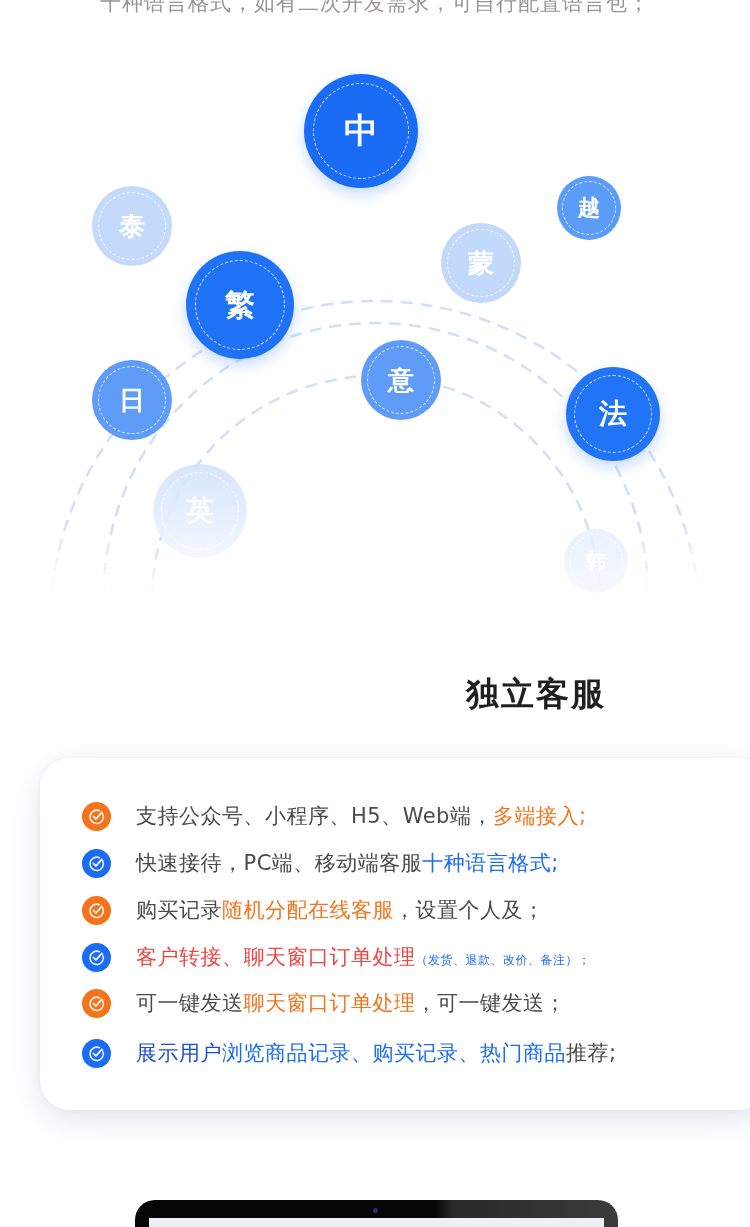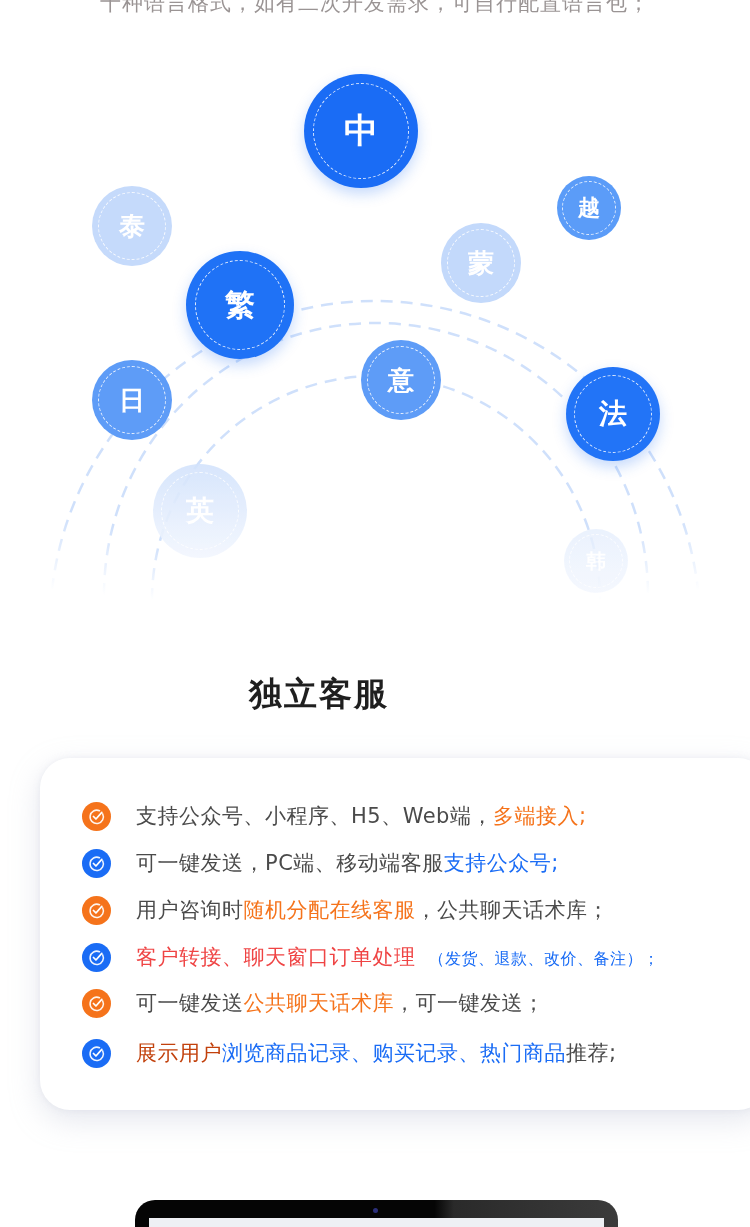--- a/index.html
+++ b/index.html
@@ -20,21 +20,21 @@
     color: #ffffff; font-weight: bold;
     font-family: "DejaVu Sans", "Liberation Sans", sans-serif;
   }
   .bubble .ring {
     position: absolute; border-radius: 50%;
     border: 1.5px dashed rgba(255,255,255,0.85);
   }
   .bubble .glyph { position: relative; z-index: 1; }
 
   .section-title {
-    position: absolute; left: 16px; top: 672px; width: 606px; text-align: center;
+    position: absolute; left: 0; top: 672px; width: 606px; text-align: right;
     font-size: 33px; font-weight: bold; color: #1f1f1f; letter-spacing: 2px;
     font-family: "DejaVu Sans", "Liberation Sans", sans-serif;
   }
 
   .feature-card {
     position: absolute; left: 40px; top: 758px; width: 728px; height: 352px;
     background: #ffffff; border-radius: 30px;
     box-shadow: 0 10px 30px rgba(180, 186, 205, 0.35), 0 0 6px rgba(200,205,220,0.25);
   }
   .feature-row {
@@ -43,21 +43,21 @@
   }
   .check-icon {
     width: 29px; height: 29px; border-radius: 50%;
     display: flex; align-items: center; justify-content: center; flex-shrink: 0;
   }
   .check-icon svg { display: block; }
   .feature-text {
     margin-left: 25px; font-size: 21px; color: #4a4a4a; white-space: nowrap;
     font-family: "DejaVu Sans", "Liberation Sans", sans-serif; letter-spacing: 0.5px;
   }
-  .feature-text .small { font-size: 16px; margin-left: 13px; }
+  .feature-text .small { font-size: 12px; }
 
   .laptop {
     position: absolute; left: 135px; top: 1200px; width: 483px; height: 40px;
     background: linear-gradient(90deg, #050505 0%, #050505 62%, #2a2a2a 66%, #3b3b3b 100%);
     border-radius: 20px 20px 0 0;
   }
   .laptop .screen {
     position: absolute; left: 14px; top: 18px; right: 14px; bottom: 0;
     background: #eef0f4;
   }
@@ -145,57 +145,57 @@
         </span>
         <span class="feature-text"><span style="color: rgb(74, 74, 74);">支持公众号、小程序、H5、Web端，</span><span style="color: rgb(245, 115, 27);">多端接入;</span></span>
       </div>
       <div class="feature-row" style="top: 90px;">
         <span class="check-icon" style="background: rgb(26, 108, 245);">
           <svg width="19" height="19" viewBox="0 0 20 20">
             <path d="M16.5 7.2 A7 7 0 1 1 13.2 4" fill="none" stroke="rgba(255,255,255,0.92)" stroke-width="1.6" stroke-linecap="round"></path>
             <path d="M6.8 10 L9.4 12.6 L15.6 5.6" fill="none" stroke="#fff" stroke-width="1.8" stroke-linecap="round" stroke-linejoin="round"></path>
           </svg>
         </span>
-        <span class="feature-text"><span style="color: rgb(74, 74, 74);">可一键发送，PC端、移动端客服</span><span style="color: rgb(26, 108, 245);">支持公众号;</span></span>
+        <span class="feature-text"><span style="color: rgb(74, 74, 74);">快速接待，PC端、移动端客服</span><span style="color: rgb(26, 108, 245);">十种语言格式;</span></span>
       </div>
       <div class="feature-row" style="top: 137px;">
         <span class="check-icon" style="background: rgb(245, 115, 27);">
           <svg width="19" height="19" viewBox="0 0 20 20">
             <path d="M16.5 7.2 A7 7 0 1 1 13.2 4" fill="none" stroke="rgba(255,255,255,0.92)" stroke-width="1.6" stroke-linecap="round"></path>
             <path d="M6.8 10 L9.4 12.6 L15.6 5.6" fill="none" stroke="#fff" stroke-width="1.8" stroke-linecap="round" stroke-linejoin="round"></path>
           </svg>
         </span>
-        <span class="feature-text"><span style="color: rgb(74, 74, 74);">用户咨询时</span><span style="color: rgb(245, 115, 27);">随机分配在线客服</span><span style="color: rgb(74, 74, 74);">，公共聊天话术库；</span></span>
+        <span class="feature-text"><span style="color: rgb(74, 74, 74);">购买记录</span><span style="color: rgb(245, 115, 27);">随机分配在线客服</span><span style="color: rgb(74, 74, 74);">，设置个人及；</span></span>
       </div>
       <div class="feature-row" style="top: 184px;">
         <span class="check-icon" style="background: rgb(26, 108, 245);">
           <svg width="19" height="19" viewBox="0 0 20 20">
             <path d="M16.5 7.2 A7 7 0 1 1 13.2 4" fill="none" stroke="rgba(255,255,255,0.92)" stroke-width="1.6" stroke-linecap="round"></path>
             <path d="M6.8 10 L9.4 12.6 L15.6 5.6" fill="none" stroke="#fff" stroke-width="1.8" stroke-linecap="round" stroke-linejoin="round"></path>
           </svg>
         </span>
         <span class="feature-text"><span style="color: #ef4444;">客户转接、聊天窗口订单处理</span><span class="small" style="color: rgb(26, 108, 245);">（发货、退款、改价、备注）；</span></span>
       </div>
       <div class="feature-row" style="top: 230px;">
         <span class="check-icon" style="background: rgb(245, 115, 27);">
           <svg width="19" height="19" viewBox="0 0 20 20">
             <path d="M16.5 7.2 A7 7 0 1 1 13.2 4" fill="none" stroke="rgba(255,255,255,0.92)" stroke-width="1.6" stroke-linecap="round"></path>
             <path d="M6.8 10 L9.4 12.6 L15.6 5.6" fill="none" stroke="#fff" stroke-width="1.8" stroke-linecap="round" stroke-linejoin="round"></path>
           </svg>
         </span>
-        <span class="feature-text"><span style="color: rgb(74, 74, 74);">可一键发送</span><span style="color: rgb(245, 115, 27);">公共聊天话术库</span><span style="color: rgb(74, 74, 74);">，可一键发送；</span></span>
+        <span class="feature-text"><span style="color: rgb(74, 74, 74);">可一键发送</span><span style="color: rgb(245, 115, 27);">聊天窗口订单处理</span><span style="color: rgb(74, 74, 74);">，可一键发送；</span></span>
       </div>
       <div class="feature-row" style="top: 280px;">
         <span class="check-icon" style="background: rgb(26, 108, 245);">
           <svg width="19" height="19" viewBox="0 0 20 20">
             <path d="M16.5 7.2 A7 7 0 1 1 13.2 4" fill="none" stroke="rgba(255,255,255,0.92)" stroke-width="1.6" stroke-linecap="round"></path>
             <path d="M6.8 10 L9.4 12.6 L15.6 5.6" fill="none" stroke="#fff" stroke-width="1.8" stroke-linecap="round" stroke-linejoin="round"></path>
           </svg>
         </span>
-        <span class="feature-text"><span style="color: #c2410c;">展示用户</span><span style="color: rgb(26, 108, 245);">浏览商品记录、购买记录、热门商品</span><span style="color: rgb(74, 74, 74);">推荐;</span></span>
+        <span class="feature-text"><span style="color: #1d4ed8;">展示用户</span><span style="color: rgb(26, 108, 245);">浏览商品记录、购买记录、热门商品</span><span style="color: rgb(74, 74, 74);">推荐;</span></span>
       </div>
     </div>
 </div>
 
 <div class="laptop">
   <div class="camera"></div>
   <div class="screen"></div>
 </div>
 
 </body></html>

